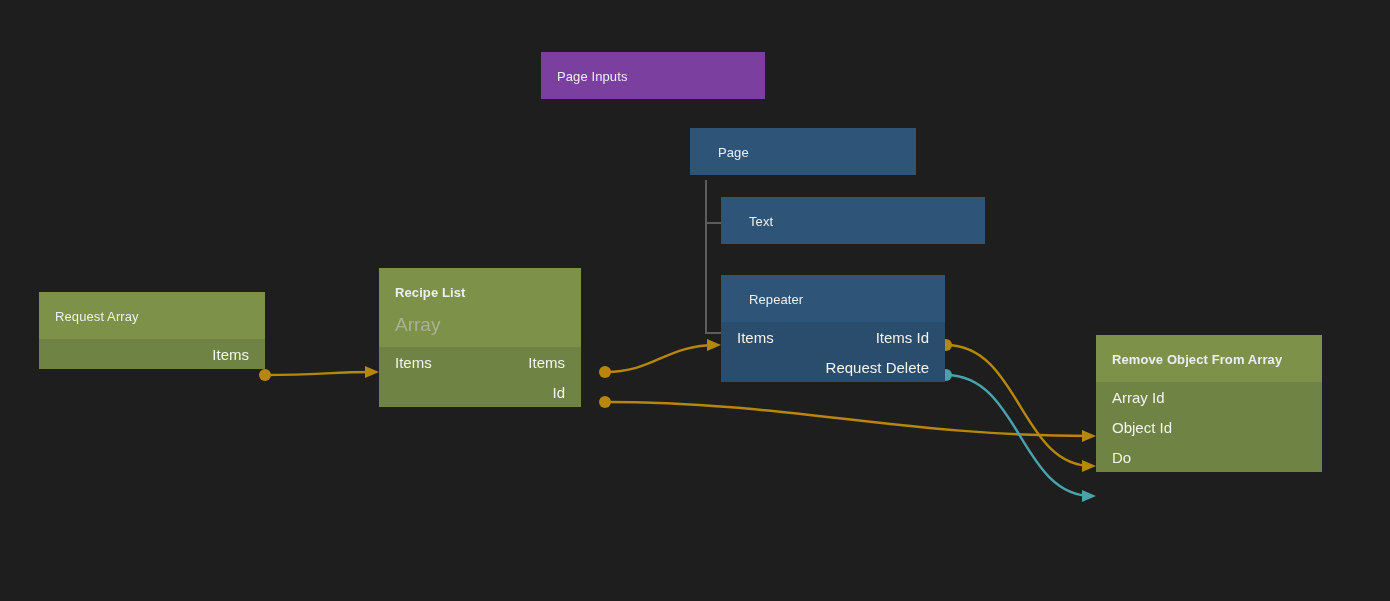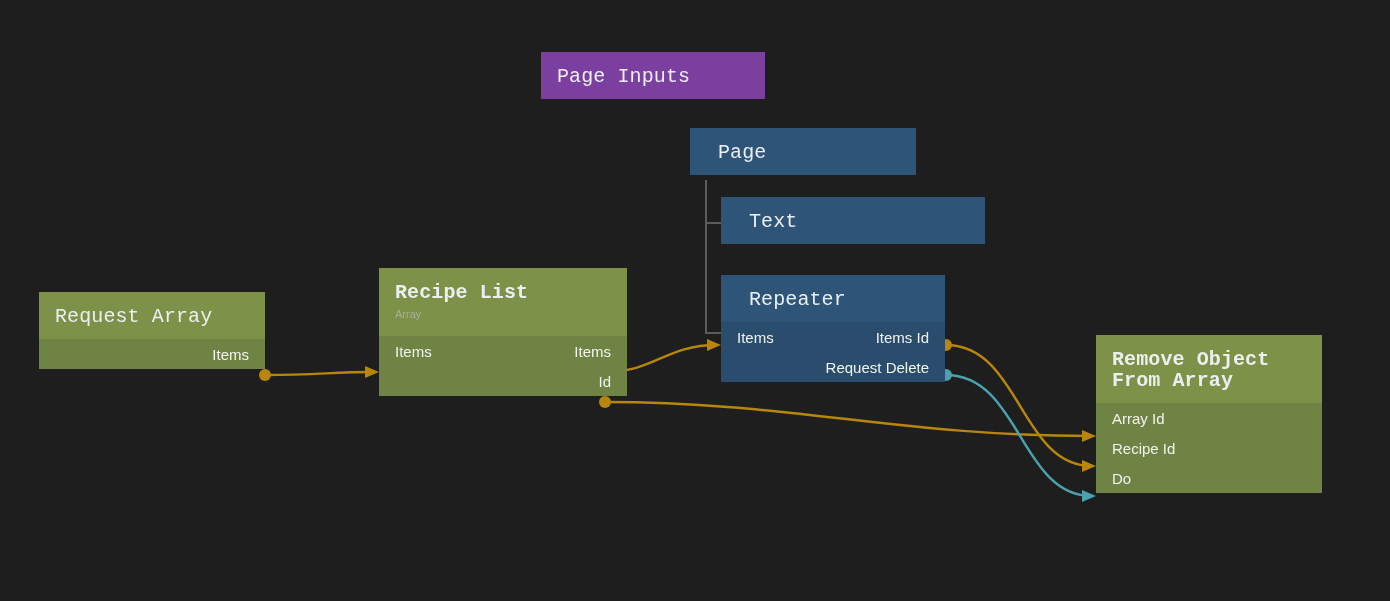--- a/index.html
+++ b/index.html
@@ -21,31 +21,30 @@
   }
   .node {
     position: absolute;
     overflow: hidden;
   }
   .node-header {
     padding: 14px 16px 12px 16px;
   }
   .node-title {
     color: #eceff1;
-    font-size: 20px;
+    font-size: 13px;
     line-height: 21px;
     letter-spacing: 0.1px;
-    font-family: Liberation Mono, monospace;
   }
   .node-title.bold { font-weight: bold; }
   .node-subtitle {
     color: #a9b296;
-    font-size: 11px;
+    font-size: 19px;
     line-height: 20px;
-    margin-top: 1px;
+    margin-top: 12px;
   }
   .node-body {
     position: relative;
   }
   .port-row {
     position: relative;
     height: 30px;
     display: flex;
     align-items: center;
     color: #f2f4ee;
@@ -134,21 +133,21 @@
       <div class="node green" style="left: 39px; top: 292px; width: 226px; height: 113px;">
         <div class="node-header">
           <div class="node-title">Request Array</div>
         </div>
         <div class="node-body">
           <div class="port-row out">
             <span>Items</span>
           </div>
         </div>
       </div>
-      <div class="node green" style="left: 379px; top: 268px; width: 248px; height: 163px;">
+      <div class="node green" style="left: 379px; top: 268px; width: 202px; height: 163px;">
         <div class="node-header">
           <div class="node-title bold">Recipe List</div>
           <div class="node-subtitle">Array</div>
         </div>
         <div class="node-body">
           <div class="port-row out">
             <span style="margin-right: auto;">Items</span>
             <span>Items</span>
           </div>
           <div class="port-row out">
@@ -158,21 +157,21 @@
       </div>
       <div class="node green" style="left: 1096px; top: 335px; width: 226px; height: 188px;">
         <div class="node-header">
           <div class="node-title bold">Remove Object From Array</div>
         </div>
         <div class="node-body">
           <div class="port-row in">
             <span>Array Id</span>
           </div>
           <div class="port-row in">
-            <span>Recipe Id</span>
+            <span>Object Id</span>
           </div>
           <div class="port-row in">
             <span>Do</span>
           </div>
         </div>
       </div>
     </div>
 
 </div>
 

